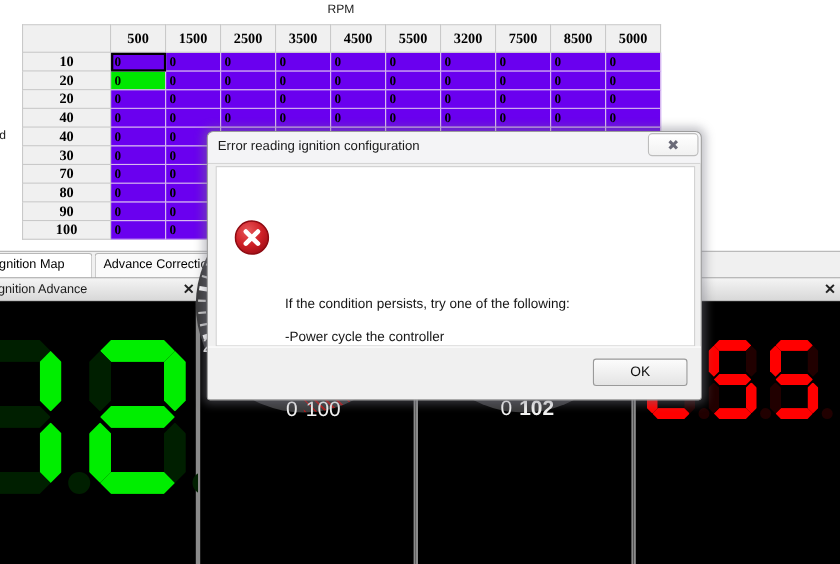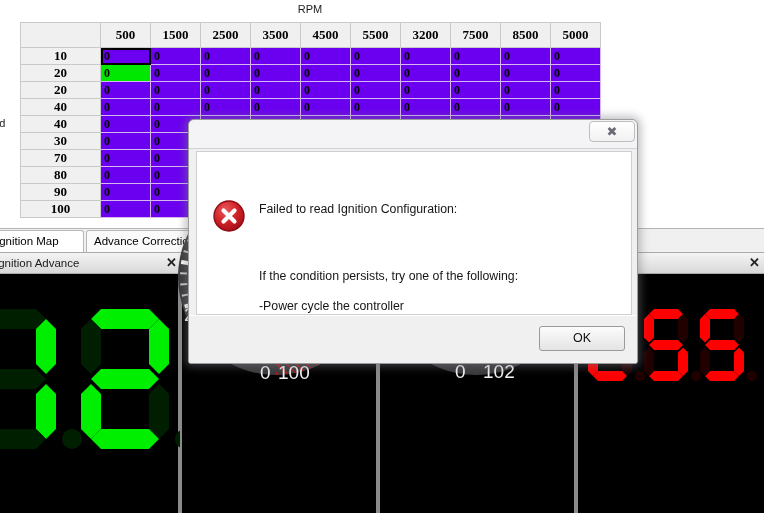--- a/index.html
+++ b/index.html
@@ -473,21 +473,21 @@
           <div class="gauge-major" style="width: 4px; height: 13px; left: 96px; top: 2px; transform-origin: 50% 96px; transform: rotate(108deg);"></div>
           <div class="gauge-minor" style="width: 2px; height: 7px; left: 97px; top: 2px; transform-origin: 50% 96px; transform: rotate(114.75deg);"></div>
           <div class="gauge-minor" style="width: 2px; height: 7px; left: 97px; top: 2px; transform-origin: 50% 96px; transform: rotate(121.5deg);"></div>
           <div class="gauge-minor" style="width: 2px; height: 7px; left: 97px; top: 2px; transform-origin: 50% 96px; transform: rotate(128.25deg);"></div>
           <div class="gauge-major" style="width: 4px; height: 13px; left: 96px; top: 2px; transform-origin: 50% 96px; transform: rotate(135deg);"></div>
         </div>
       <div class="gauge-tick-label" style="left:18px;top:43px;">15</div>
       <div class="gauge-tick-label" style="left:157px;top:1px;">75</div>
       <div class="gauge-tick-label" style="left:141px;top:55px;">90</div>
       <div class="gauge-tick-label" style="left:75px;top:87px;">0</div>
-      <div class="gauge-tick-label" style="left:103px;top:87px;">102</div>
+      <div class="gauge-tick-label" style="left:92px;top:87px;font-weight:bold;">102</div>
     </div>
 
     <div class="dash-cell" id="cell-rpmnum" style="left:576px;width:190px;">
       <div class="seg-display" id="seg-rpm" style="left:10px;top:35px;">
           <div class="digit" style="width: 44px; height: 72px; margin-right: 12px;">
             <div class="seg" style="left: 5px; top: 0px; width: 34px; height: 10px; background: rgb(255, 0, 0); clip-path: polygon(5px 0px, 29px 0px, 34px 50%, 29px 100%, 5px 100%, 0px 50%);"></div>
             <div class="seg" style="left: 34px; top: 5px; width: 10px; height: 28.5px; background: rgb(255, 0, 0); clip-path: polygon(0px 5px, 50% 0px, 100% 5px, 100% 23.5px, 50% 100%, 0px 23.5px);"></div>
             <div class="seg" style="left: 34px; top: 38.5px; width: 10px; height: 28.5px; background: rgb(33, 0, 0); clip-path: polygon(0px 5px, 50% 0px, 100% 5px, 100% 23.5px, 50% 100%, 0px 23.5px);"></div>
             <div class="seg" style="left: 5px; top: 62px; width: 34px; height: 10px; background: rgb(255, 0, 0); clip-path: polygon(5px 0px, 29px 0px, 34px 50%, 29px 100%, 5px 100%, 0px 50%);"></div>
             <div class="seg" style="left: 0px; top: 38.5px; width: 10px; height: 28.5px; background: rgb(255, 0, 0); clip-path: polygon(0px 5px, 50% 0px, 100% 5px, 100% 23.5px, 50% 100%, 0px 23.5px);"></div>
@@ -514,35 +514,35 @@
             <div class="seg" style="left: 0px; top: 5px; width: 10px; height: 28.5px; background: rgb(255, 0, 0); clip-path: polygon(0px 5px, 50% 0px, 100% 5px, 100% 23.5px, 50% 100%, 0px 23.5px);"></div>
             <div class="seg" style="left: 5px; top: 31px; width: 34px; height: 10px; background: rgb(255, 0, 0); clip-path: polygon(5px 0px, 29px 0px, 34px 50%, 29px 100%, 5px 100%, 0px 50%);"></div>
             <div class="dot" style="left: 47px; top: 62px; width: 10px; height: 10px; background: rgb(33, 0, 0);"></div>
           </div>
         </div>
     </div>
   </div>
 
   <div id="dialog">
     <div id="dialog-titlebar">
+      <div id="dialog-title">Error reading ignition configuration</div>
       <div id="dialog-close">✖</div>
     </div>
     <div id="dialog-body">
       <svg id="err-icon" viewBox="0 0 32 32">
         <defs>
           <radialGradient id="eg" cx="38%" cy="30%" r="78%">
             <stop offset="0%" stop-color="#e8585a"></stop>
             <stop offset="55%" stop-color="#cf2027"></stop>
             <stop offset="100%" stop-color="#9d0d16"></stop>
           </radialGradient>
         </defs>
         <circle cx="16" cy="16" r="15" fill="url(#eg)" stroke="#8d0b12" stroke-width="1.4"></circle>
         <path d="M10.5 10.5 L21.5 21.5 M21.5 10.5 L10.5 21.5" stroke="#ffffff" stroke-width="4.2" stroke-linecap="round"></path>
       </svg>
-      <div class="dlg-line" style="top:50px;">Failed to read Ignition Configuration:</div>
       <div class="dlg-line" style="top:117px;">If the condition persists, try one of the following:</div>
       <div class="dlg-line" style="top:147px;">-Power cycle the controller</div>
       <div class="dlg-line" style="top:162px;">-write new configuration values to the controller</div>
     </div>
     <div id="dialog-footer">
       <div id="ok-button">OK</div>
     </div>
   </div>
 
 </div>

